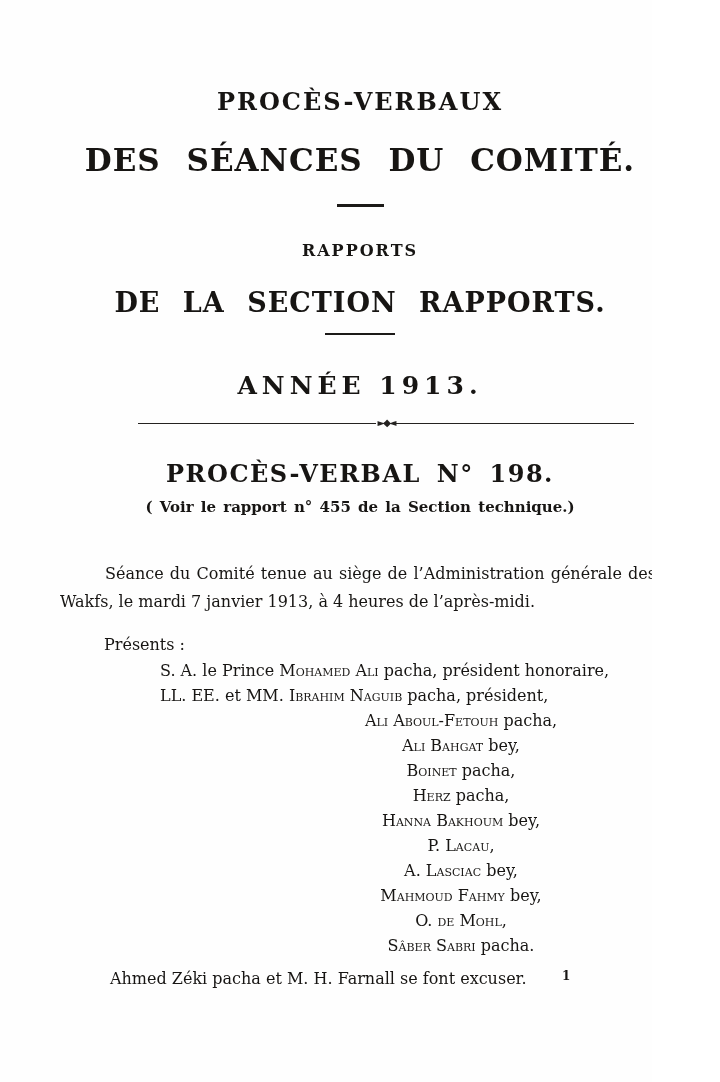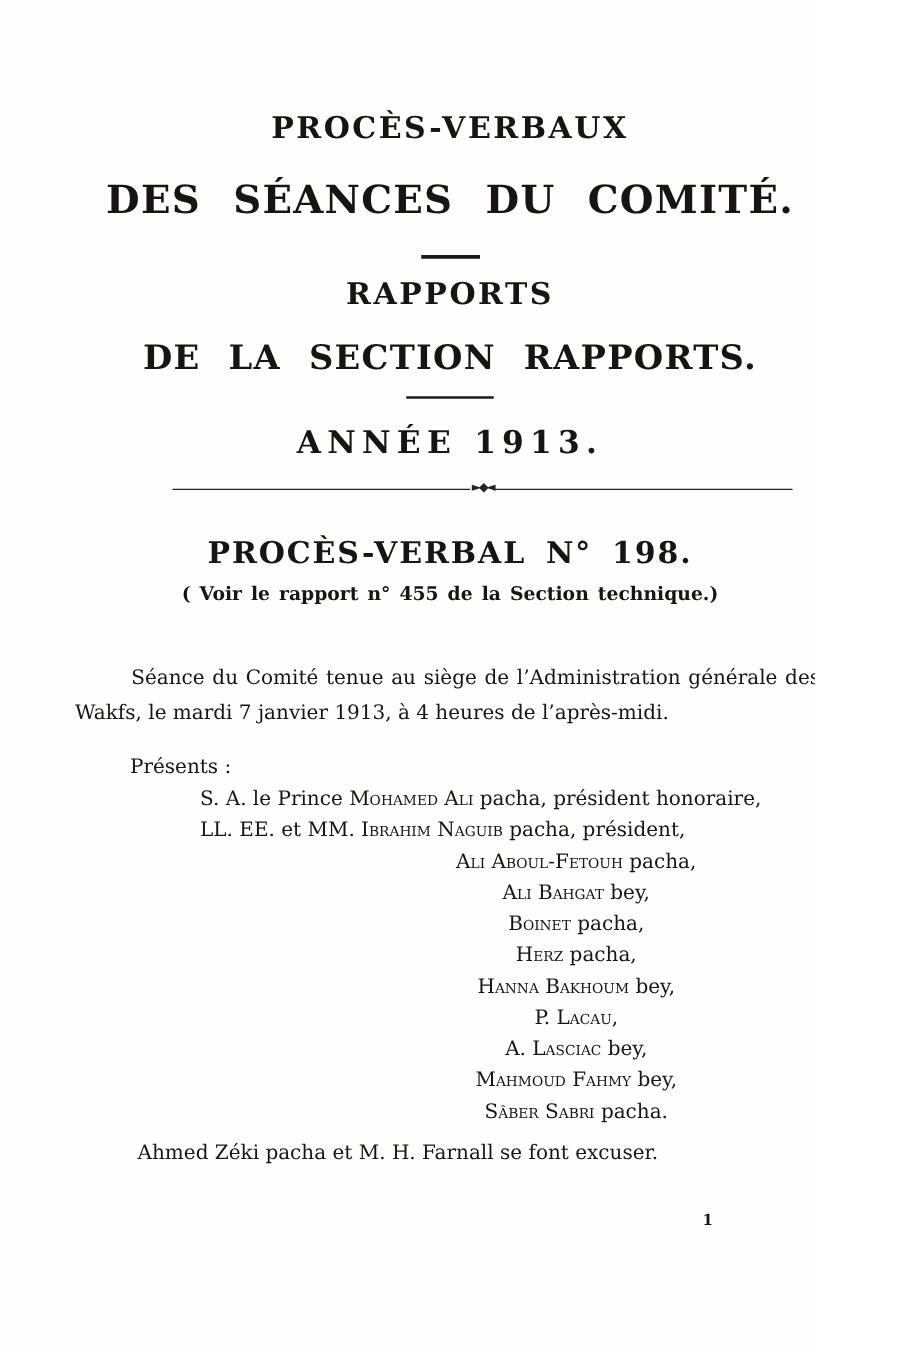--- a/index.html
+++ b/index.html
@@ -16,24 +16,24 @@
     position: absolute;
     left: 60px;
     top: 0;
     width: 600px;
   }
   .centered { text-align: center; }
 
   .t1 { margin-top: 88px; font-size: 24px; font-weight: bold; letter-spacing: 2px; line-height: 28px; }
   .t2 { margin-top: 26px; font-size: 31px; font-weight: bold; letter-spacing: 1px; word-spacing: 14px; line-height: 36px; }
   .rule-sm { width: 47px; height: 3px; background: #1c1a18; margin: 26px auto 0 auto; }
-  .t3 { margin-top: 14px; font-size: 24px; font-weight: bold; letter-spacing: 2px; line-height: 28px; }
+  .t3 { margin-top: 30px; font-size: 16px; font-weight: bold; letter-spacing: 2px; line-height: 28px; }
   .t4 { margin-top: 22px; font-size: 27px; font-weight: bold; letter-spacing: 1px; word-spacing: 12px; line-height: 32px; }
   .rule-md { width: 70px; height: 2px; background: #1c1a18; margin: 14px auto 0 auto; }
-  .t5 { margin-top: 20px; font-size: 25px; font-weight: bold; letter-spacing: 5px; line-height: 29px; }
+  .t5 { margin-top: 36px; font-size: 25px; font-weight: bold; letter-spacing: 5px; line-height: 29px; }
 
   .ornament-divider {
     display: flex;
     align-items: center;
     margin: 18px 0 0 78px;
     width: 496px;
   }
   .ornament-divider .line { flex: 1; height: 1px; background: #242220; }
   .ornament-divider .orn {
     font-family: "DejaVu Sans", sans-serif;
@@ -104,20 +104,21 @@
       <div class="att-row"><span>S. A. le Prince </span><span class="sc">Mohamed Ali</span><span> pacha, président honoraire,</span></div>
       <div class="att-row"><span>LL. EE. et MM. </span><span class="sc">Ibrahim Naguib</span><span> pacha, président,</span></div>
       <div class="att-row hang"><span></span><span class="sc">Ali Aboul-Fetouh</span><span> pacha,</span></div>
       <div class="att-row hang"><span></span><span class="sc">Ali Bahgat</span><span> bey,</span></div>
       <div class="att-row hang"><span></span><span class="sc">Boinet</span><span> pacha,</span></div>
       <div class="att-row hang"><span></span><span class="sc">Herz</span><span> pacha,</span></div>
       <div class="att-row hang"><span></span><span class="sc">Hanna Bakhoum</span><span> bey,</span></div>
       <div class="att-row hang"><span>P. </span><span class="sc">Lacau</span><span>,</span></div>
       <div class="att-row hang"><span>A. </span><span class="sc">Lasciac</span><span> bey,</span></div>
       <div class="att-row hang"><span></span><span class="sc">Mahmoud Fahmy</span><span> bey,</span></div>
+      <div class="att-row hang"><span>O. </span><span class="sc">de Mohl</span><span>,</span></div>
       <div class="att-row hang"><span></span><span class="sc">Sâber Sabri</span><span> pacha.</span></div>
     </div>
 
     <div class="excused">Ahmed Zéki pacha et M. H. Farnall se font excuser.</div>
   </div>
 
   <div class="sig">1</div>
 </div>
 
 </body></html>

